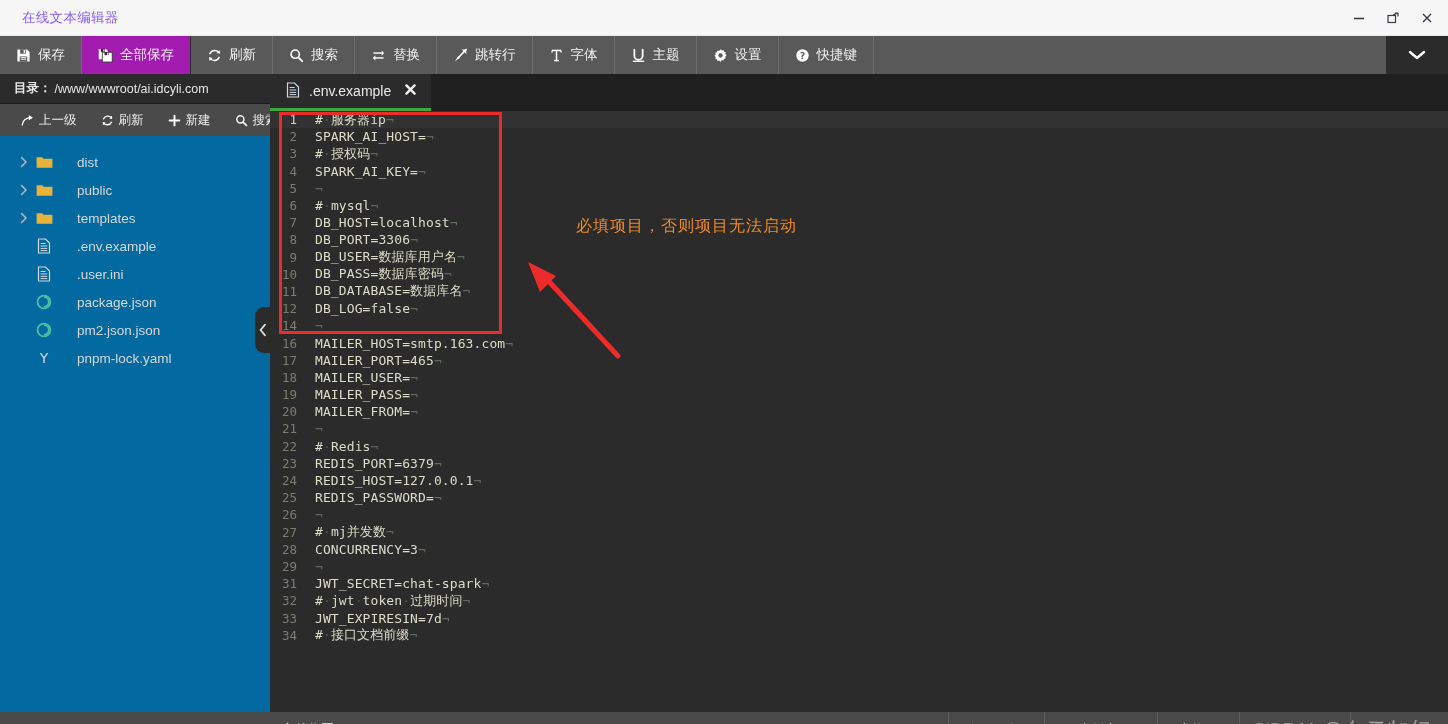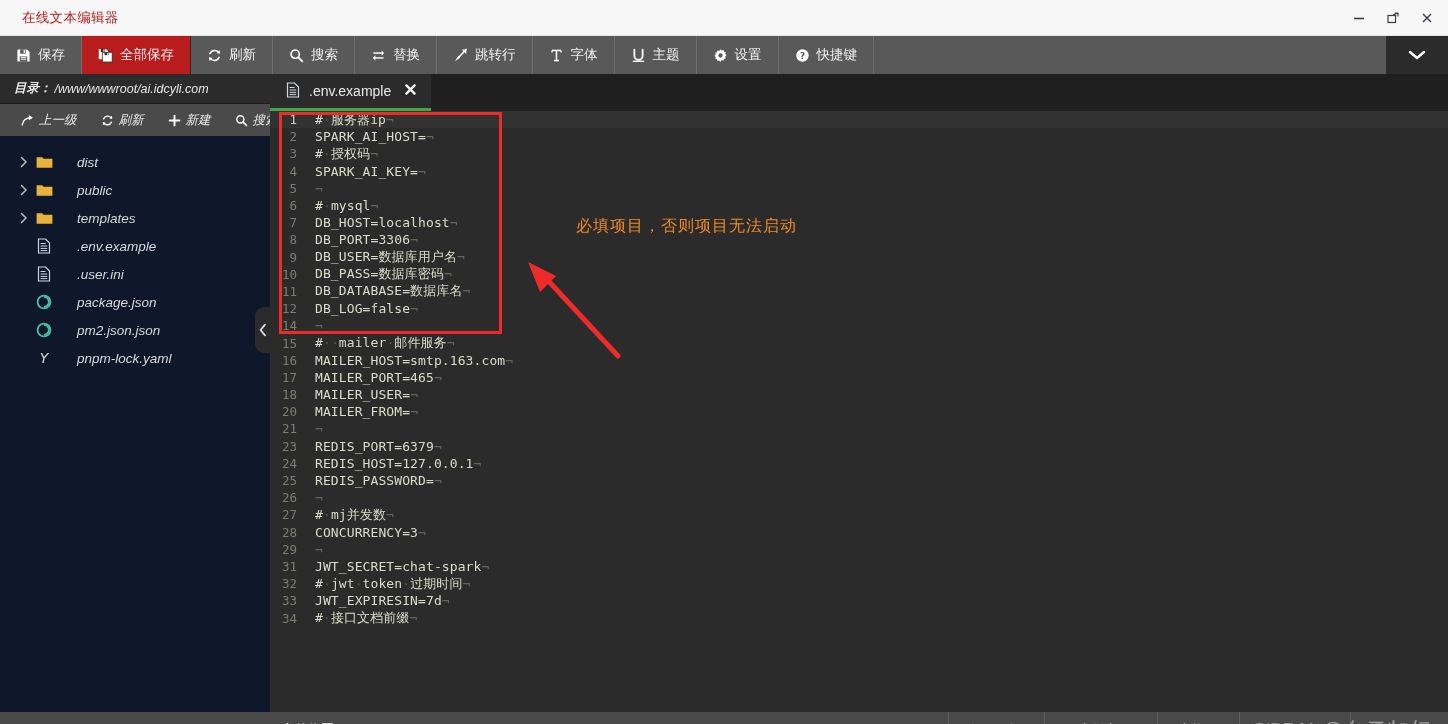--- a/index.html
+++ b/index.html
@@ -30,54 +30,54 @@
     box-shadow: 0 0 0 1px #d6d6d6;
   }
 
   
   .titlebar {
     height: 36px; background: #f7f7f7; position: relative;
     display: flex; align-items: center;
     border-bottom: 1px solid #e6e6e6;
   }
   .titlebar .title {
-    margin-left: 22px; font-size: 13.5px; color: #b91c1c;
+    margin-left: 22px; font-size: 13.5px; color: #8b5cf6;
     letter-spacing: .3px;
   }
   .winbtns { position: absolute; right: 4px; top: 0; height: 36px; display: flex; }
   .winbtn {
     width: 34px; height: 36px; display: flex; align-items: center; justify-content: center;
     color: #3a3a47; cursor: default;
   }
   .winbtn svg { display: block; }
 
   
   .toolbar {
     height: 38px; background: #595959; display: flex; align-items: stretch;
     position: relative;
   }
   .tb-btn {
     display: flex; align-items: center; gap: 7px;
     padding: 0 16px; color: #f2f2f2; font-size: 13.5px;
     border-right: 1px solid #6e6e6e; cursor: default;
     white-space: nowrap;
   }
-  .tb-btn.active { background: #b91c1c; border-right-color: #2b2b2b; }
+  .tb-btn.active { background: #a21caf; border-right-color: #2b2b2b; }
   .tb-ico { width: 15px; height: 15px; display: block; flex: none; }
   .tb-spacer { flex: 1 1 auto; background: #595959; }
   .tb-more {
     width: 62px; background: #2b2b2b; display: flex;
     align-items: center; justify-content: center; cursor: default;
   }
 
   
   .body { display: flex; height: 638px; }
 
   
-  .sidebar { width: 270px; background: #0f172a; position: relative; flex: none; font-style: italic; }
+  .sidebar { width: 270px; background: #0369a1; position: relative; flex: none; }
   .dir-bar {
     height: 30px; background: #2b2b2b; display: flex; align-items: center;
     padding-left: 14px; color: #e8e8e8; font-size: 12.5px; white-space: nowrap;
     border-bottom: 1px solid #1c1c1c;
   }
   .dir-bar b { font-weight: 700; margin-right: 3px; }
   .dir-bar span.path { color: #e6e6e6; font-weight: 400; }
 
   .fm-tools {
     height: 32px; background: #4a4a4a; display: flex; align-items: center;
@@ -527,42 +527,46 @@
                 </div>
                 <div class="cl">
                   <span class="ln">12</span>
                   <span class="code">DB_LOG=false<span class="eol">¬</span></span>
                 </div>
                 <div class="cl">
                   <span class="ln">14</span>
                   <span class="code"><span class="eol">¬</span></span>
                 </div>
                 <div class="cl">
-                  <span class="ln">15</span>
-                  <span class="code">#<span class="dot">·</span><span class="dot">·</span>mailer<span class="dot">·</span>邮件服务<span class="eol">¬</span></span>
-                </div>
-                <div class="cl">
                   <span class="ln">16</span>
                   <span class="code">MAILER_HOST=smtp.163.com<span class="eol">¬</span></span>
                 </div>
                 <div class="cl">
                   <span class="ln">17</span>
                   <span class="code">MAILER_PORT=465<span class="eol">¬</span></span>
                 </div>
                 <div class="cl">
                   <span class="ln">18</span>
                   <span class="code">MAILER_USER=<span class="eol">¬</span></span>
                 </div>
                 <div class="cl">
+                  <span class="ln">19</span>
+                  <span class="code">MAILER_PASS=<span class="eol">¬</span></span>
+                </div>
+                <div class="cl">
                   <span class="ln">20</span>
                   <span class="code">MAILER_FROM=<span class="eol">¬</span></span>
                 </div>
                 <div class="cl">
                   <span class="ln">21</span>
                   <span class="code"><span class="eol">¬</span></span>
+                </div>
+                <div class="cl">
+                  <span class="ln">22</span>
+                  <span class="code">#<span class="dot">·</span>Redis<span class="eol">¬</span></span>
                 </div>
                 <div class="cl">
                   <span class="ln">23</span>
                   <span class="code">REDIS_PORT=6379<span class="eol">¬</span></span>
                 </div>
                 <div class="cl">
                   <span class="ln">24</span>
                   <span class="code">REDIS_HOST=127.0.0.1<span class="eol">¬</span></span>
                 </div>
                 <div class="cl">

